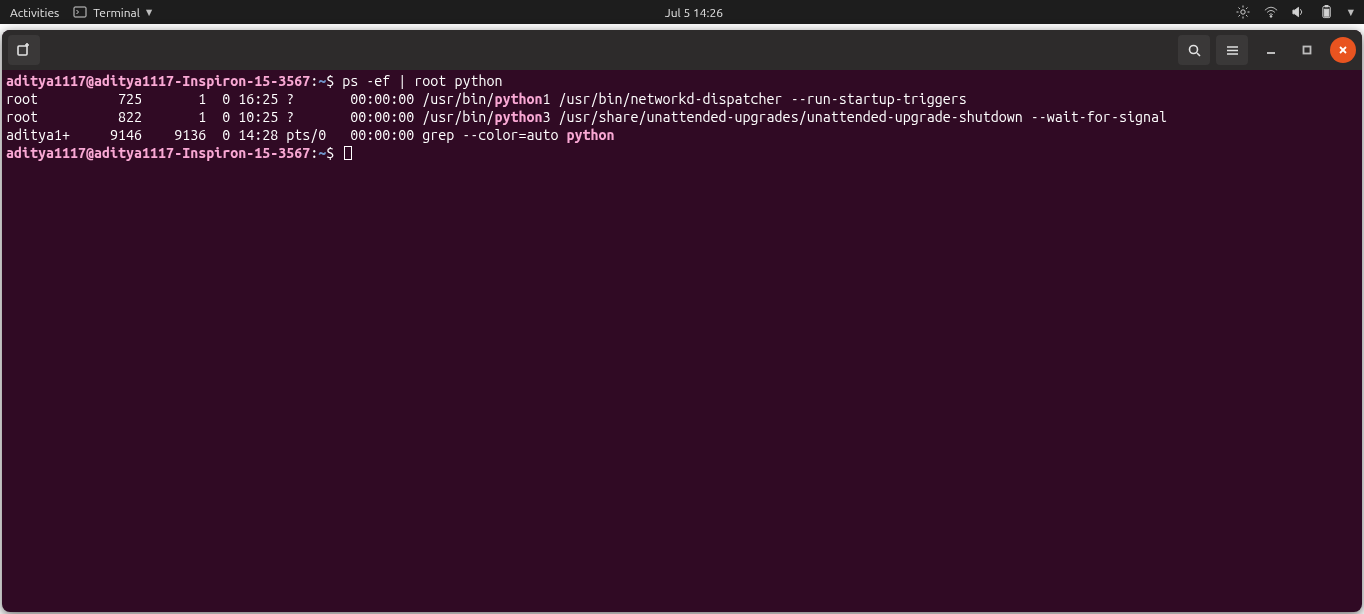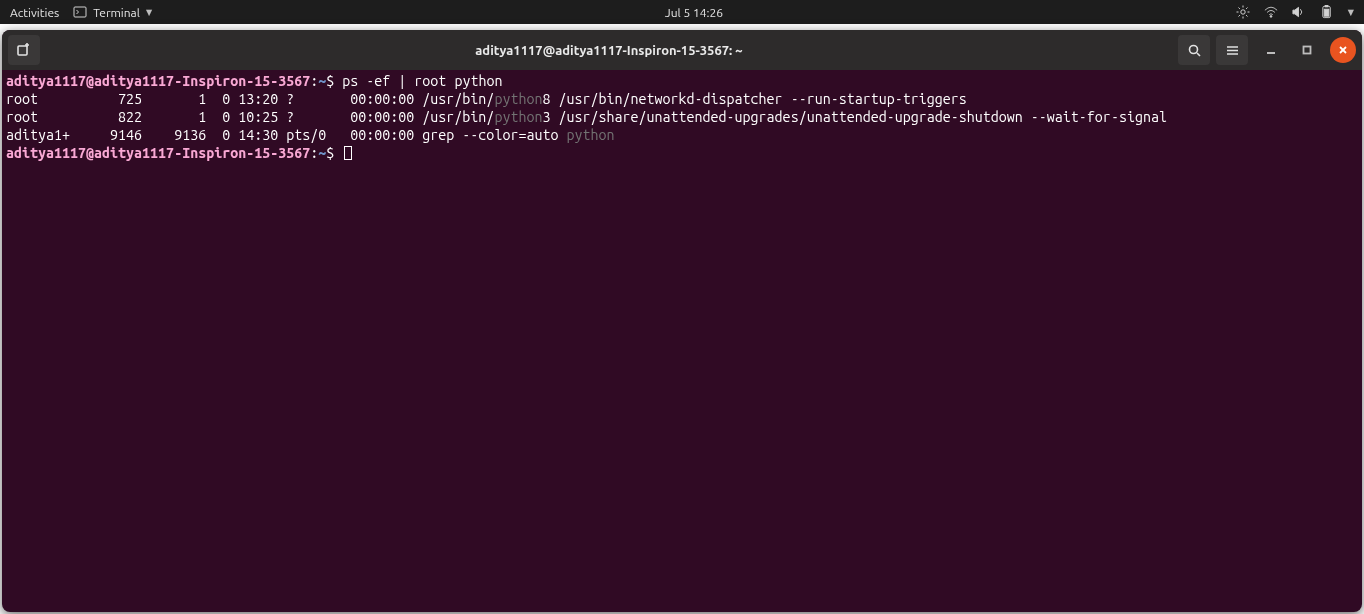--- a/index.html
+++ b/index.html
@@ -43,21 +43,21 @@
   .winctl.close { background: #e95420; }
   .winctl.close svg { stroke: #fff; }
 
   
   .term {
     padding: 2px 4px; font-family: "Ubuntu Mono", "DejaVu Sans Mono", monospace;
     font-size: 14.3px; line-height: 18px; color: #ffffff; white-space: pre;
   }
   .prompt-user { color: #f9a8d4; font-weight: bold; }
   .prompt-path { color: #6f92c7; font-weight: bold; }
-  .hl { color: #737373; font-weight: normal; }
+  .hl { color: #f9a8d4; font-weight: bold; }
   .cmd { color: #ffffff; }
   .cursor {
     display: inline-block; width: 8px; height: 14px; border: 1px solid #ffffff;
     vertical-align: -2px; margin-left: 2px;
   }
 </style>
 </head>
 <body>
 
 <div class="topbar">
@@ -122,21 +122,20 @@
   <div class="titlebar">
     <div class="tb-left">
       <div class="tb-btn flat">
         <svg width="16" height="16" viewBox="0 0 16 16">
             <rect x="2" y="4" width="9" height="9" rx="1"></rect>
             <line x1="11" y1="5" x2="11" y2="1"></line>
             <line x1="9" y1="3" x2="13" y2="3"></line>
           </svg>
       </div>
     </div>
-    <div class="tb-center">aditya1117@aditya1117-Inspiron-15-3567: ~</div>
     <div class="tb-right">
       <div class="tb-btn flat">
         <svg width="15" height="15" viewBox="0 0 15 15">
             <circle cx="6.5" cy="6.5" r="4"></circle>
             <line x1="10" y1="10" x2="13" y2="13"></line>
           </svg>
       </div>
       <div class="tb-btn flat">
         <svg width="15" height="15" viewBox="0 0 15 15">
             <line x1="2" y1="4" x2="13" y2="4"></line>
@@ -157,17 +156,17 @@
       <div class="winctl close">
         <svg width="12" height="12" viewBox="0 0 12 12">
             <line x1="3" y1="3" x2="9" y2="9"></line>
             <line x1="9" y1="3" x2="3" y2="9"></line>
           </svg>
       </div>
     </div>
   </div>
 
   <div class="term" id="term"><span class="prompt-user">aditya1117@aditya1117-Inspiron-15-3567</span><span class="cmd">:</span><span class="prompt-path">~</span><span class="cmd">$ </span><span class="cmd">ps -ef | root python</span>
-<span class="cmd">root          725       1  0 13:20 ?       00:00:00 /usr/bin/</span><span class="hl">python</span><span class="cmd">8 /usr/bin/networkd-dispatcher --run-startup-triggers</span>
+<span class="cmd">root          725       1  0 16:25 ?       00:00:00 /usr/bin/</span><span class="hl">python</span><span class="cmd">1 /usr/bin/networkd-dispatcher --run-startup-triggers</span>
 <span class="cmd">root          822       1  0 10:25 ?       00:00:00 /usr/bin/</span><span class="hl">python</span><span class="cmd">3 /usr/share/unattended-upgrades/unattended-upgrade-shutdown --wait-for-signal</span>
-<span class="cmd">aditya1+     9146    9136  0 14:30 pts/0   00:00:00 grep --color=auto </span><span class="hl">python</span><span class="cmd"></span>
+<span class="cmd">aditya1+     9146    9136  0 14:28 pts/0   00:00:00 grep --color=auto </span><span class="hl">python</span><span class="cmd"></span>
 <span class="prompt-user">aditya1117@aditya1117-Inspiron-15-3567</span><span class="cmd">:</span><span class="prompt-path">~</span><span class="cmd">$ </span><span class="cursor"></span></div>
 </div>
 
 </body></html>

